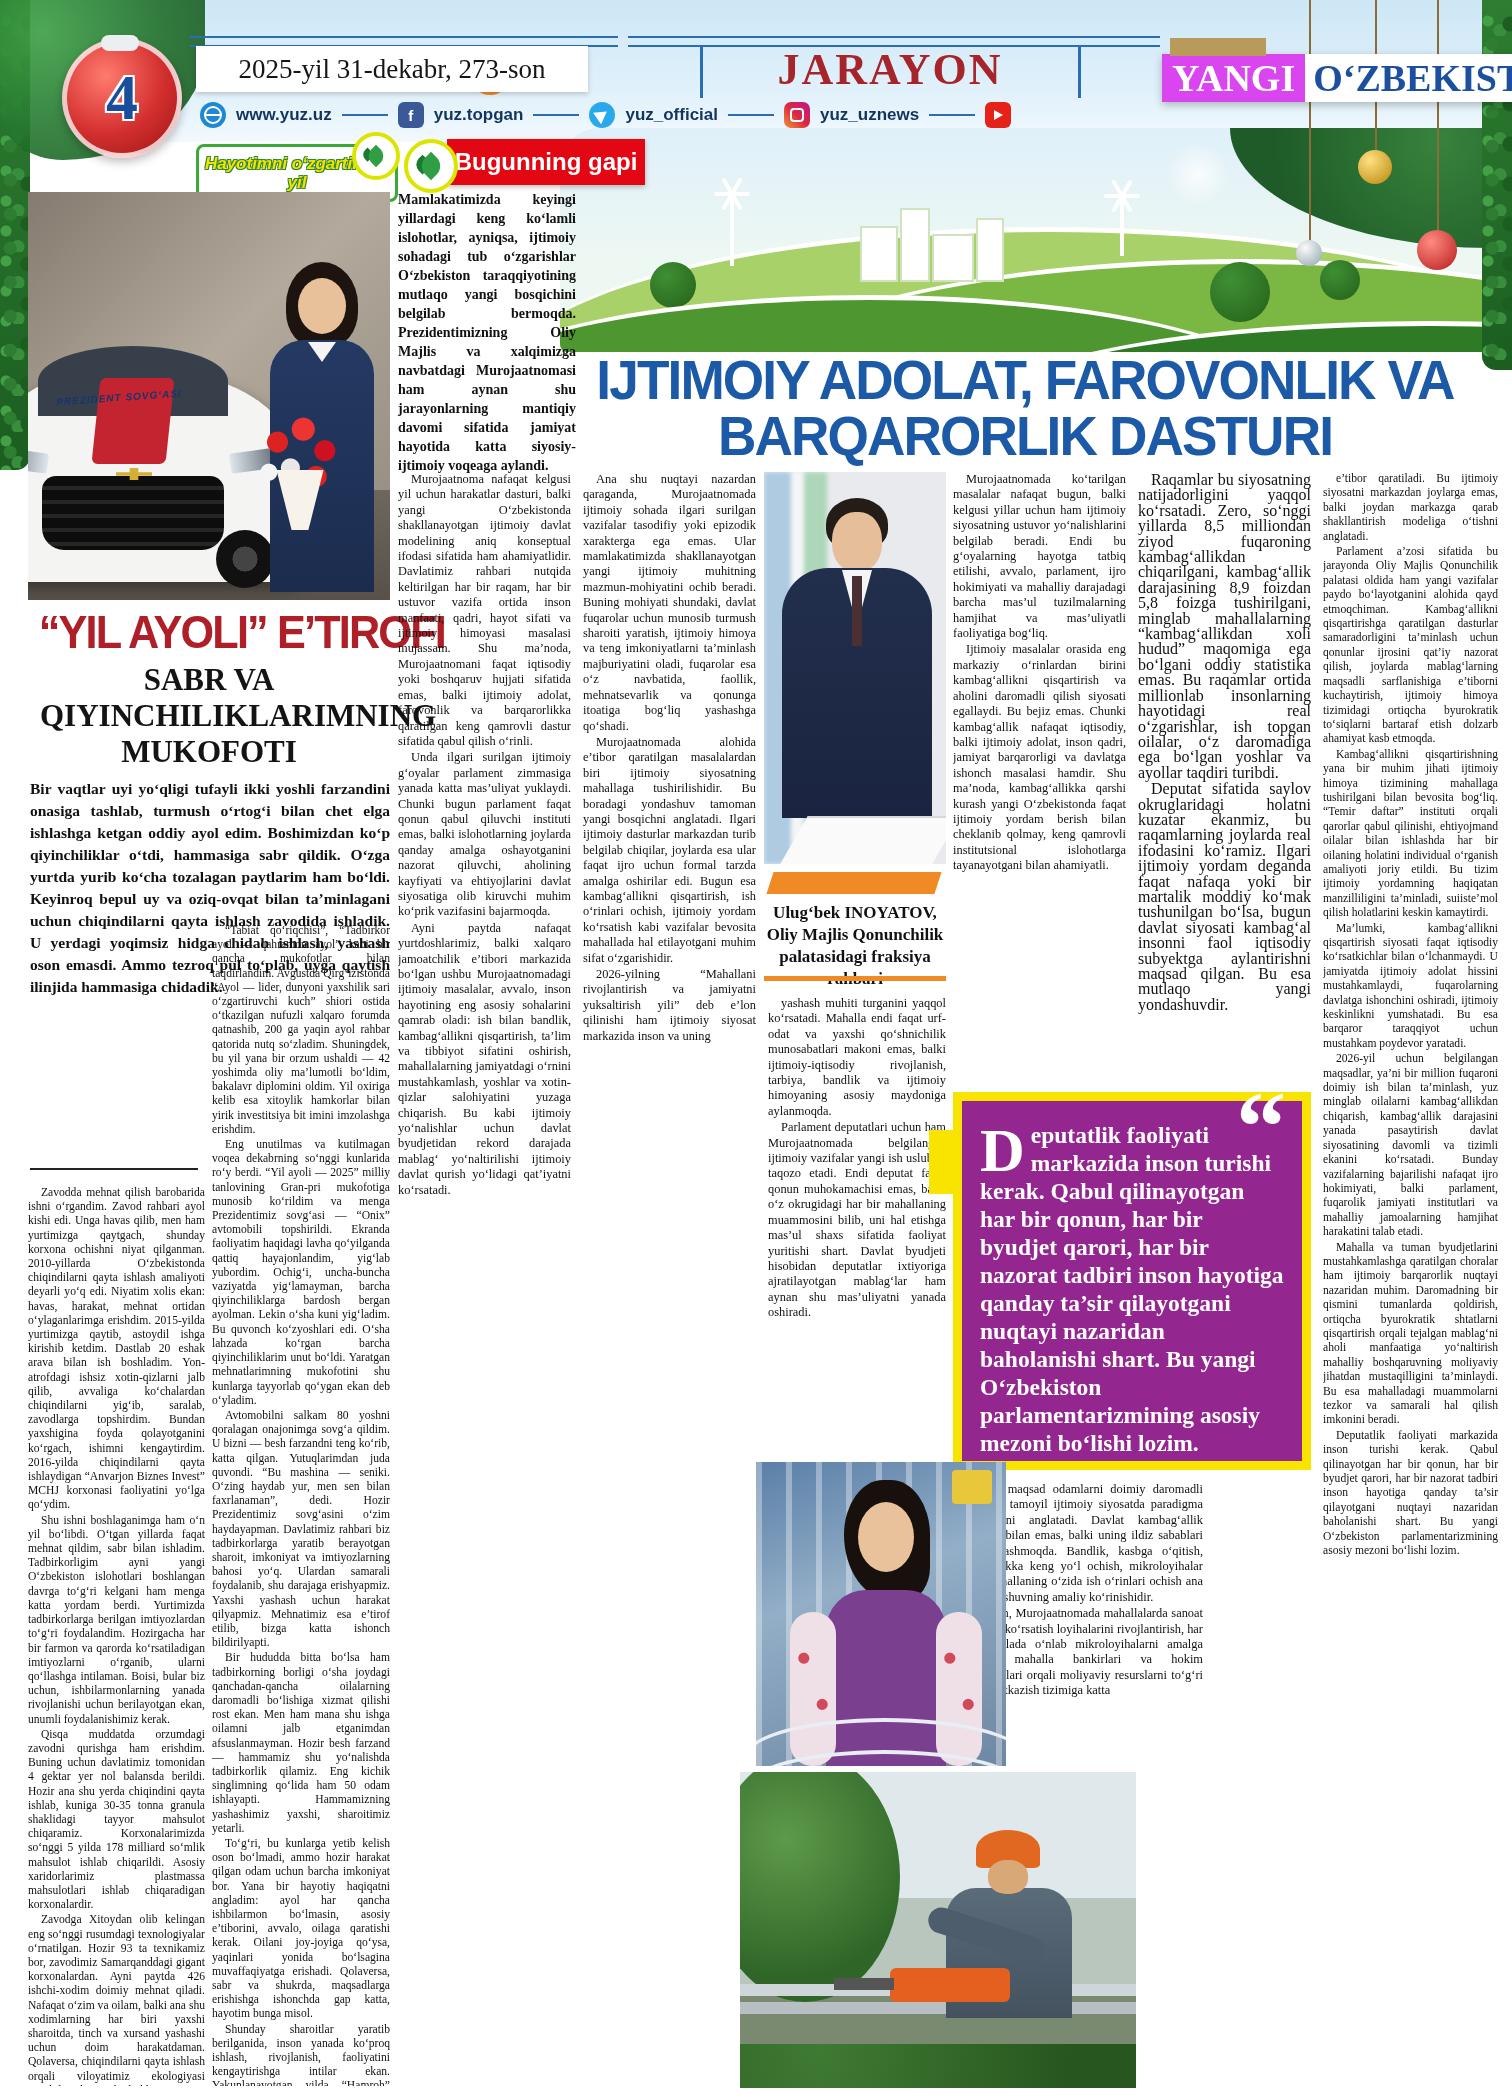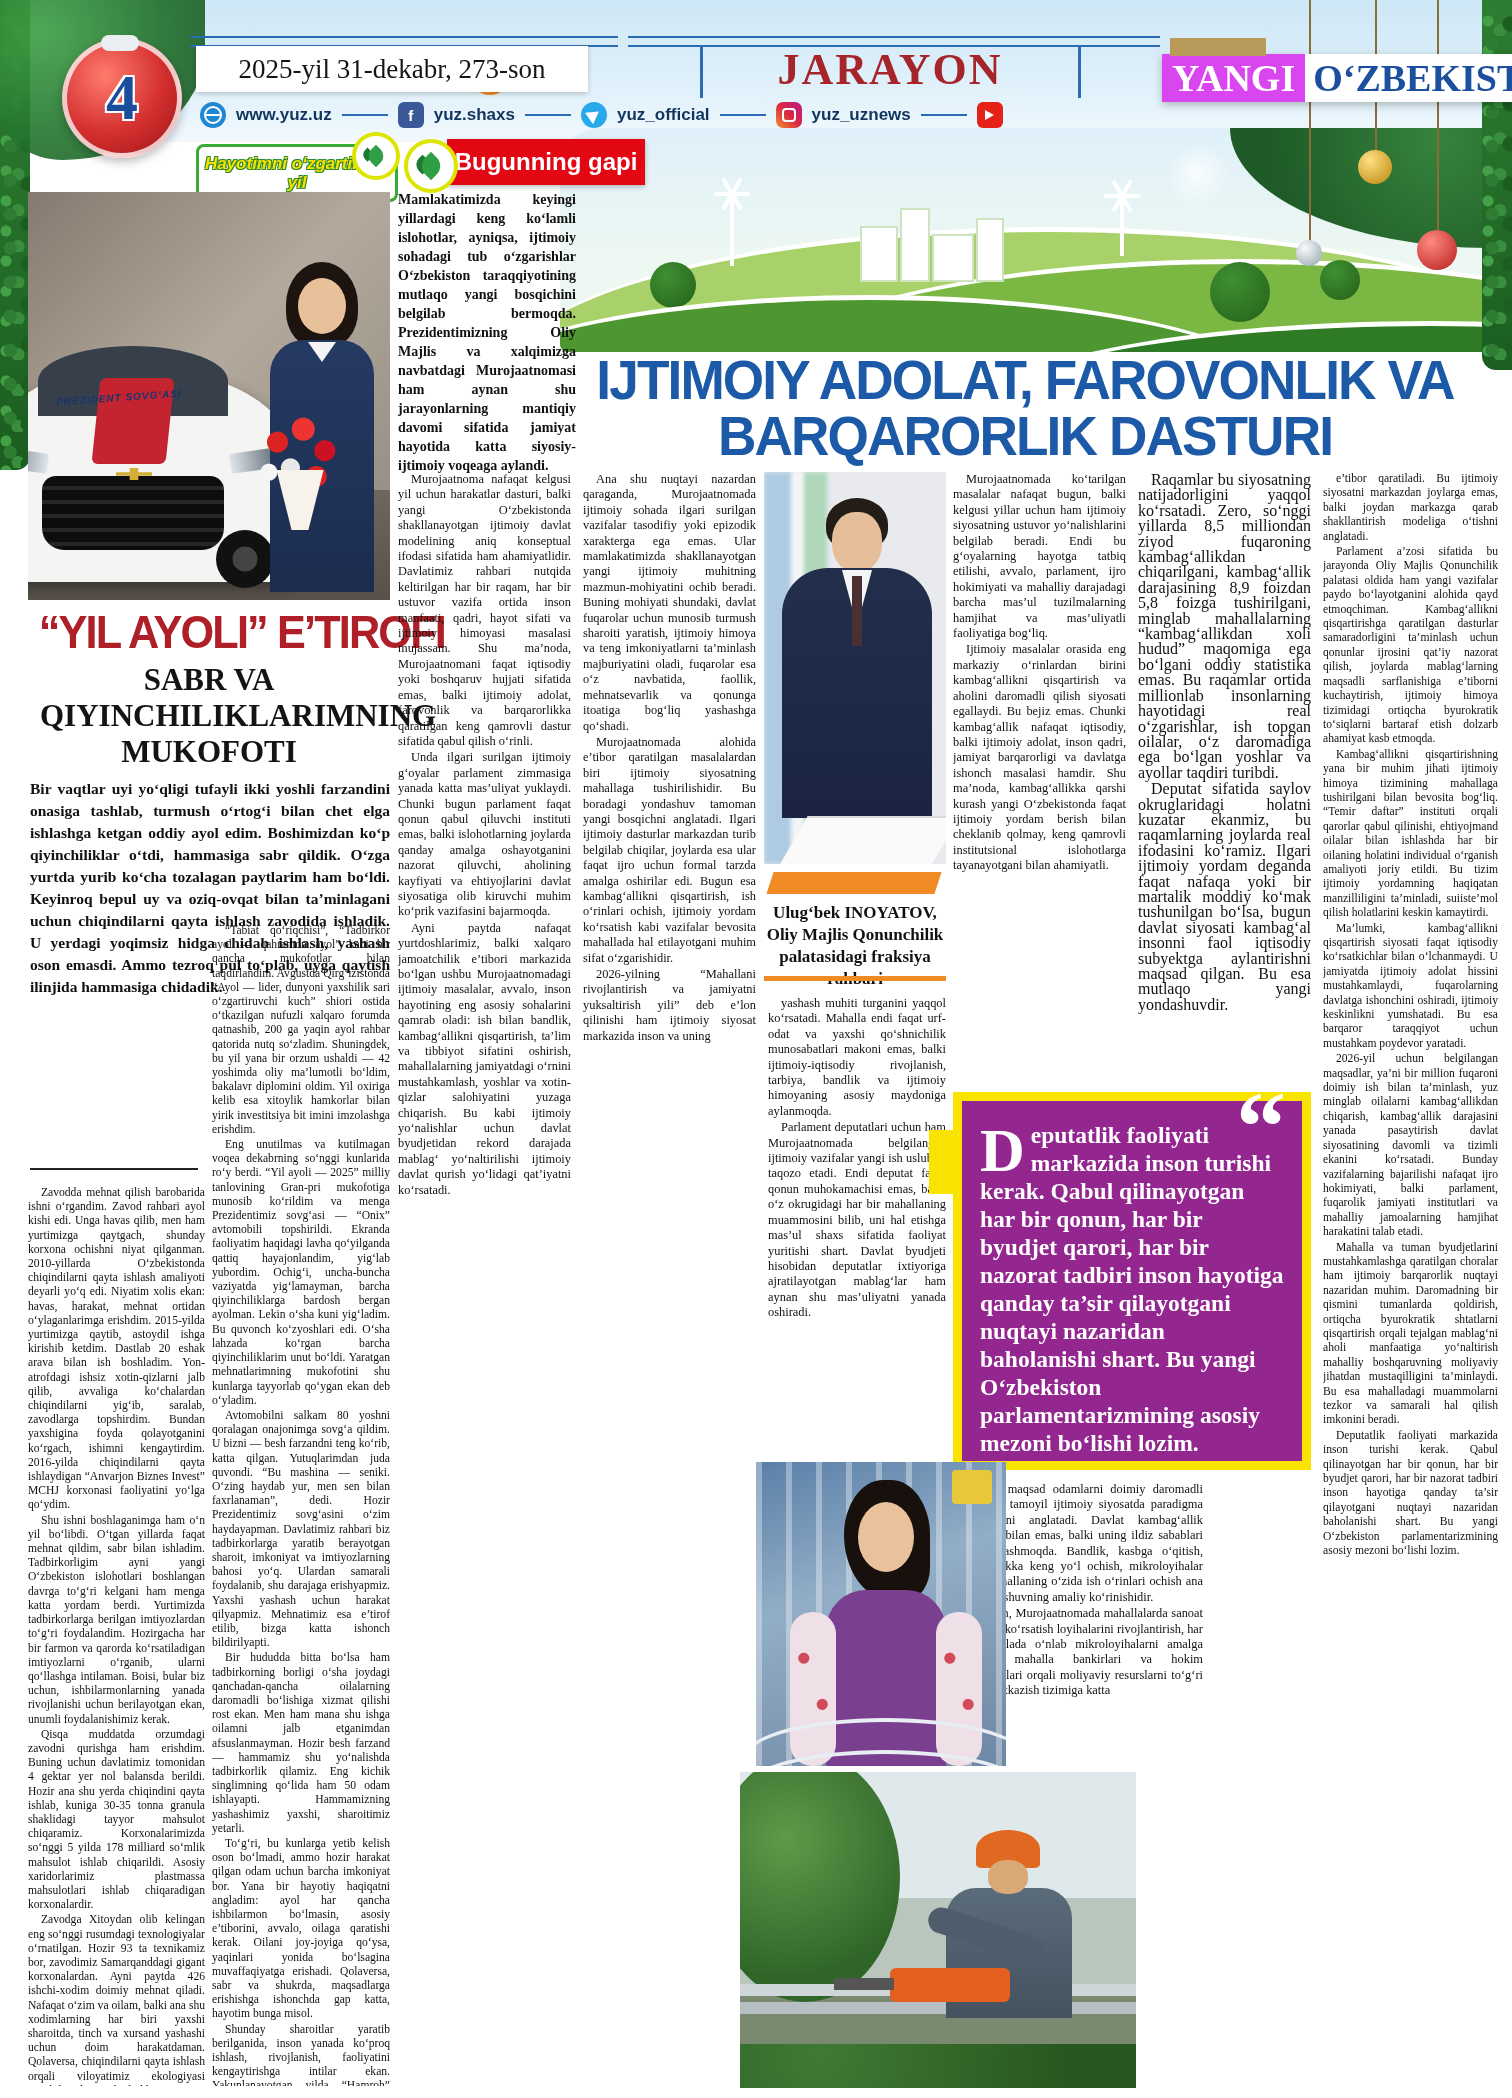--- a/index.html
+++ b/index.html
@@ -295,21 +295,21 @@
     <div class="tan"></div>
     <span class="m1">YANGI</span>
     <span class="m2">O‘ZBEKISTON</span>
   </div>
 
   <div class="social-row">
     <span class="sico ico-web"></span>
     <span>www.yuz.uz</span>
     <span class="sline"></span>
     <span class="sico ico-fb">f</span>
-    <span>yuz.shaxs</span>
+    <span>yuz.topgan</span>
     <span class="sline"></span>
     <span class="sico ico-tg"></span>
     <span>yuz_official</span>
     <span class="sline"></span>
     <span class="sico ico-ig"></span>
     <span>yuz_uznews</span>
     <span class="sline"></span>
     <span class="sico ico-yt"></span>
   </div>
 

